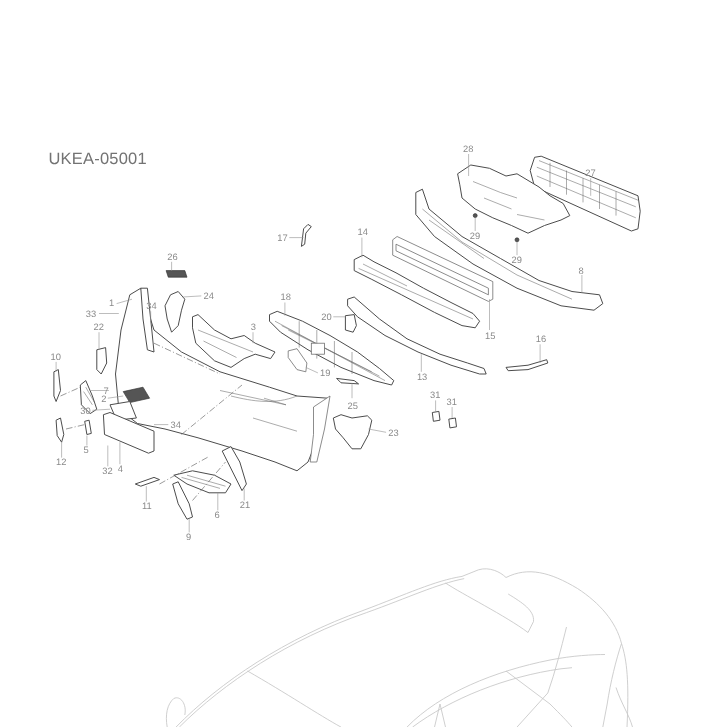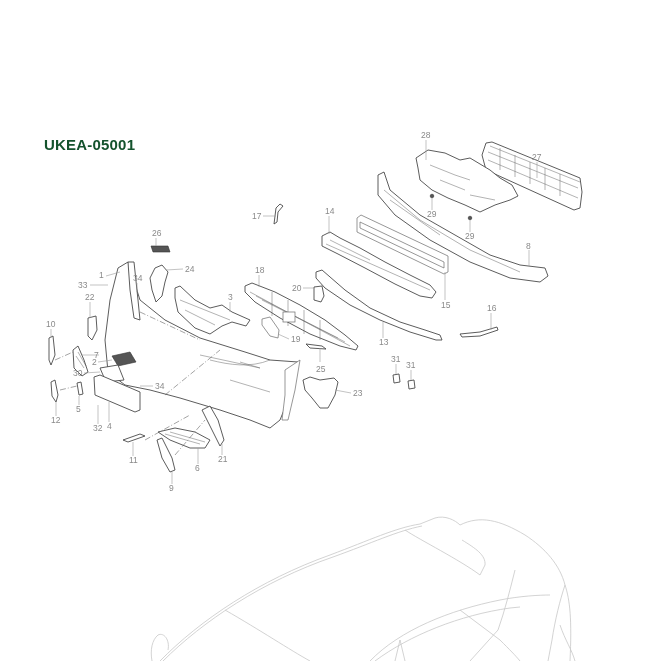--- a/index.html
+++ b/index.html
@@ -1,17 +1,17 @@
 <!DOCTYPE html>
 <html><head>
   <meta charset="utf-8">
   <style>
     html, body { margin: 0; padding: 0; background: #ffffff; }
     body { width: 651px; height: 661px; position: relative; overflow: hidden; font-family: "Liberation Sans", sans-serif; }
-    .code { position: absolute; left: 44px; top: 136px; font-size: 15px; color: #14532d; letter-spacing: 0.2px; font-weight: bold; }
+    .code { position: absolute; left: 44px; top: 136px; font-size: 15px; color: #737373; letter-spacing: 0.2px; }
     svg.diagram { position: absolute; left: 0; top: 0; }
     .lbl { font-family: "Liberation Sans", sans-serif; font-size: 8.5px; fill: #8a8a8a; }
     .part { fill: #ffffff; stroke: #4a4a4a; stroke-width: 0.9; stroke-linejoin: round; }
     .part-lt { fill: #ffffff; stroke: #6a6a6a; stroke-width: 0.7; }
     .dark { fill: #555; stroke: #333; stroke-width: 0.6; }
     .lead { stroke: #9a9a9a; stroke-width: 0.6; fill: none; }
     .dash { stroke: #666; stroke-width: 0.6; fill: none; stroke-dasharray: 6 2 1 2; }
     .car { fill: none; stroke: #c8c8c8; stroke-width: 0.8; }
     .detail { fill: none; stroke: #666; stroke-width: 0.5; }
   </style>

